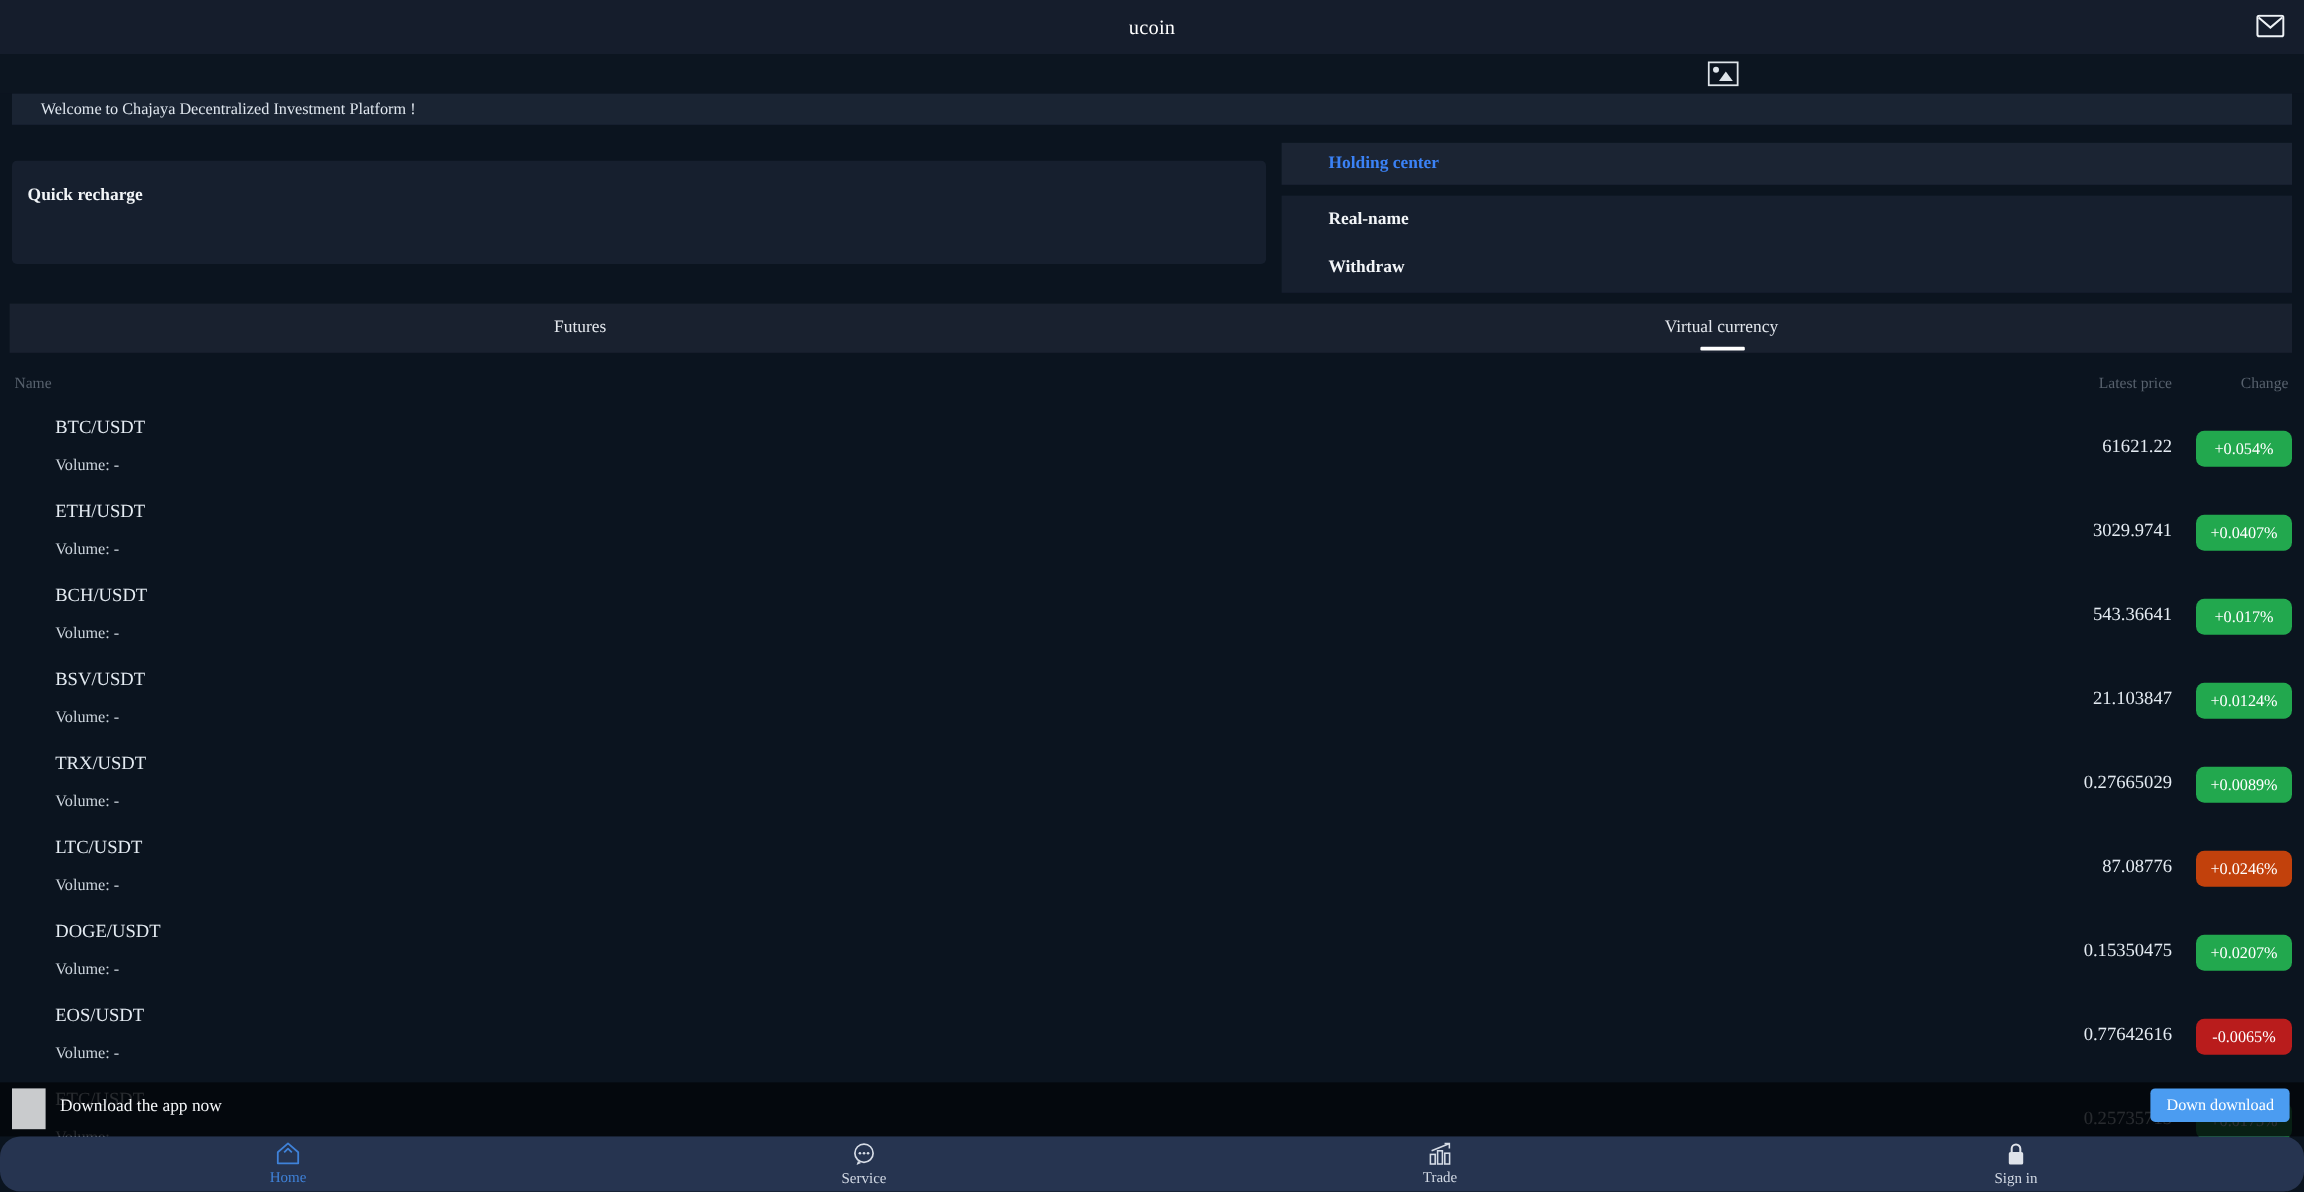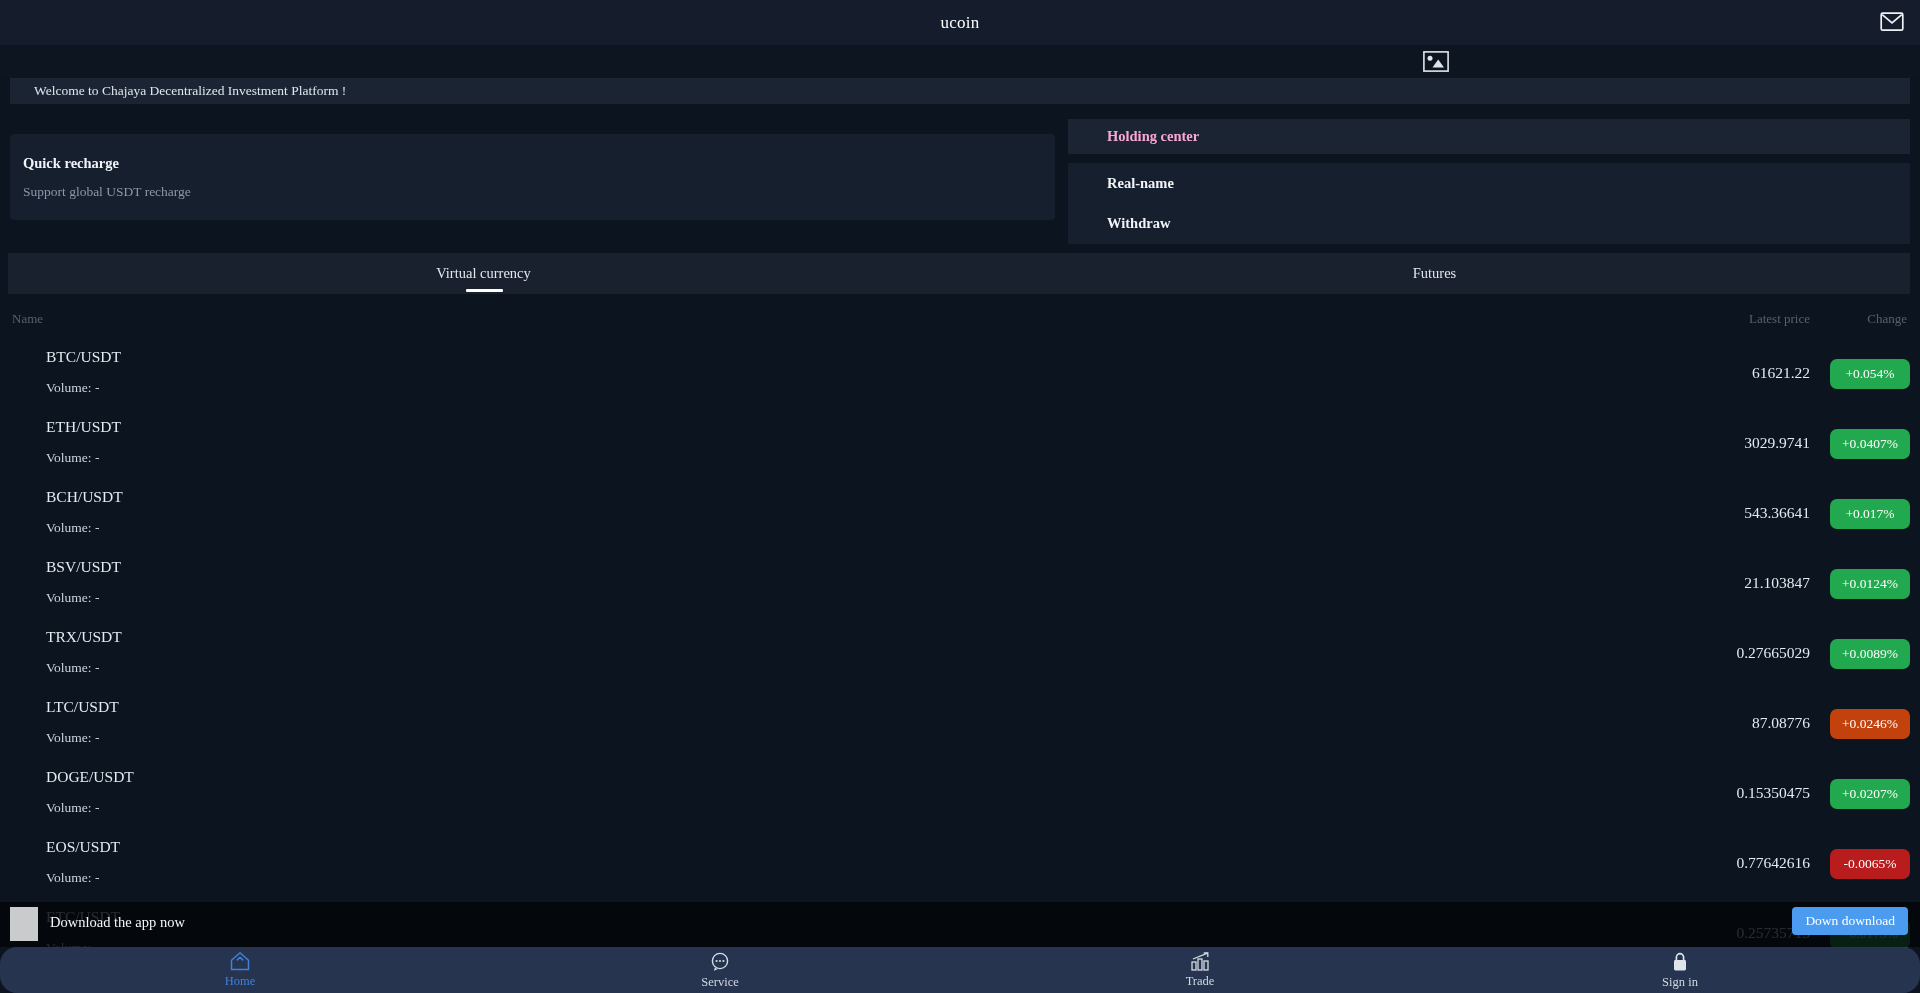--- a/index.html
+++ b/index.html
@@ -34,21 +34,21 @@
   .recharge-card {
     position:absolute; top:134px; left:10px; width:1045px; height:86px;
     background:#161f2e; border-radius:4px; padding:21px 14px 0 13px;
   }
   .recharge-title { font-size:14.5px; font-weight:bold; color:#f2f5f8; }
   .recharge-sub { margin-top:12px; font-size:13.5px; color:#8d97a7; }
   
   .side-item-holding {
     position:absolute; top:119px; left:1068px; width:842px; height:35px;
     background:#1b2433; display:flex; align-items:center; padding-left:39px;
-    font-size:14.5px; font-weight:bold; color:#f9a8d4;
+    font-size:14.5px; font-weight:bold; color:#3b82f6;
   }
   .side-block {
     position:absolute; top:163px; left:1068px; width:842px; height:81px;
     background:#161f2e;
   }
   .side-row {
     height:40px; display:flex; align-items:center; padding-left:39px;
     font-size:14.5px; font-weight:bold; color:#f2f5f8;
   }
   
@@ -127,41 +127,40 @@
     </svg>
   </span>
 </div>
 
 <div class="notice-bar">
   <span>Welcome to Chajaya Decentralized Investment Platform !</span>
 </div>
 
 <div class="recharge-card">
   <div class="recharge-title">Quick recharge</div>
-  <div class="recharge-sub">Support global USDT recharge</div>
 </div>
 
 <div class="side-item-holding">
   <span>Holding center</span>
 </div>
 <div class="side-block">
   <div class="side-row">
     <span>Real-name</span>
   </div>
   <div class="side-row">
     <span>Withdraw</span>
   </div>
 </div>
 
 <div class="tabs-bar">
+  <div class="tab">
+    <span>Futures</span>
+  </div>
   <div class="tab active">
     <span>Virtual currency</span>
-  </div>
-  <div class="tab">
-    <span>Futures</span>
   </div>
 </div>
 
 <div class="list-header">
   <span class="th-name">Name</span>
   <span class="th-price">Latest price</span>
   <span class="th-change">Change</span>
 </div>
 
 <div class="rows-wrap">

